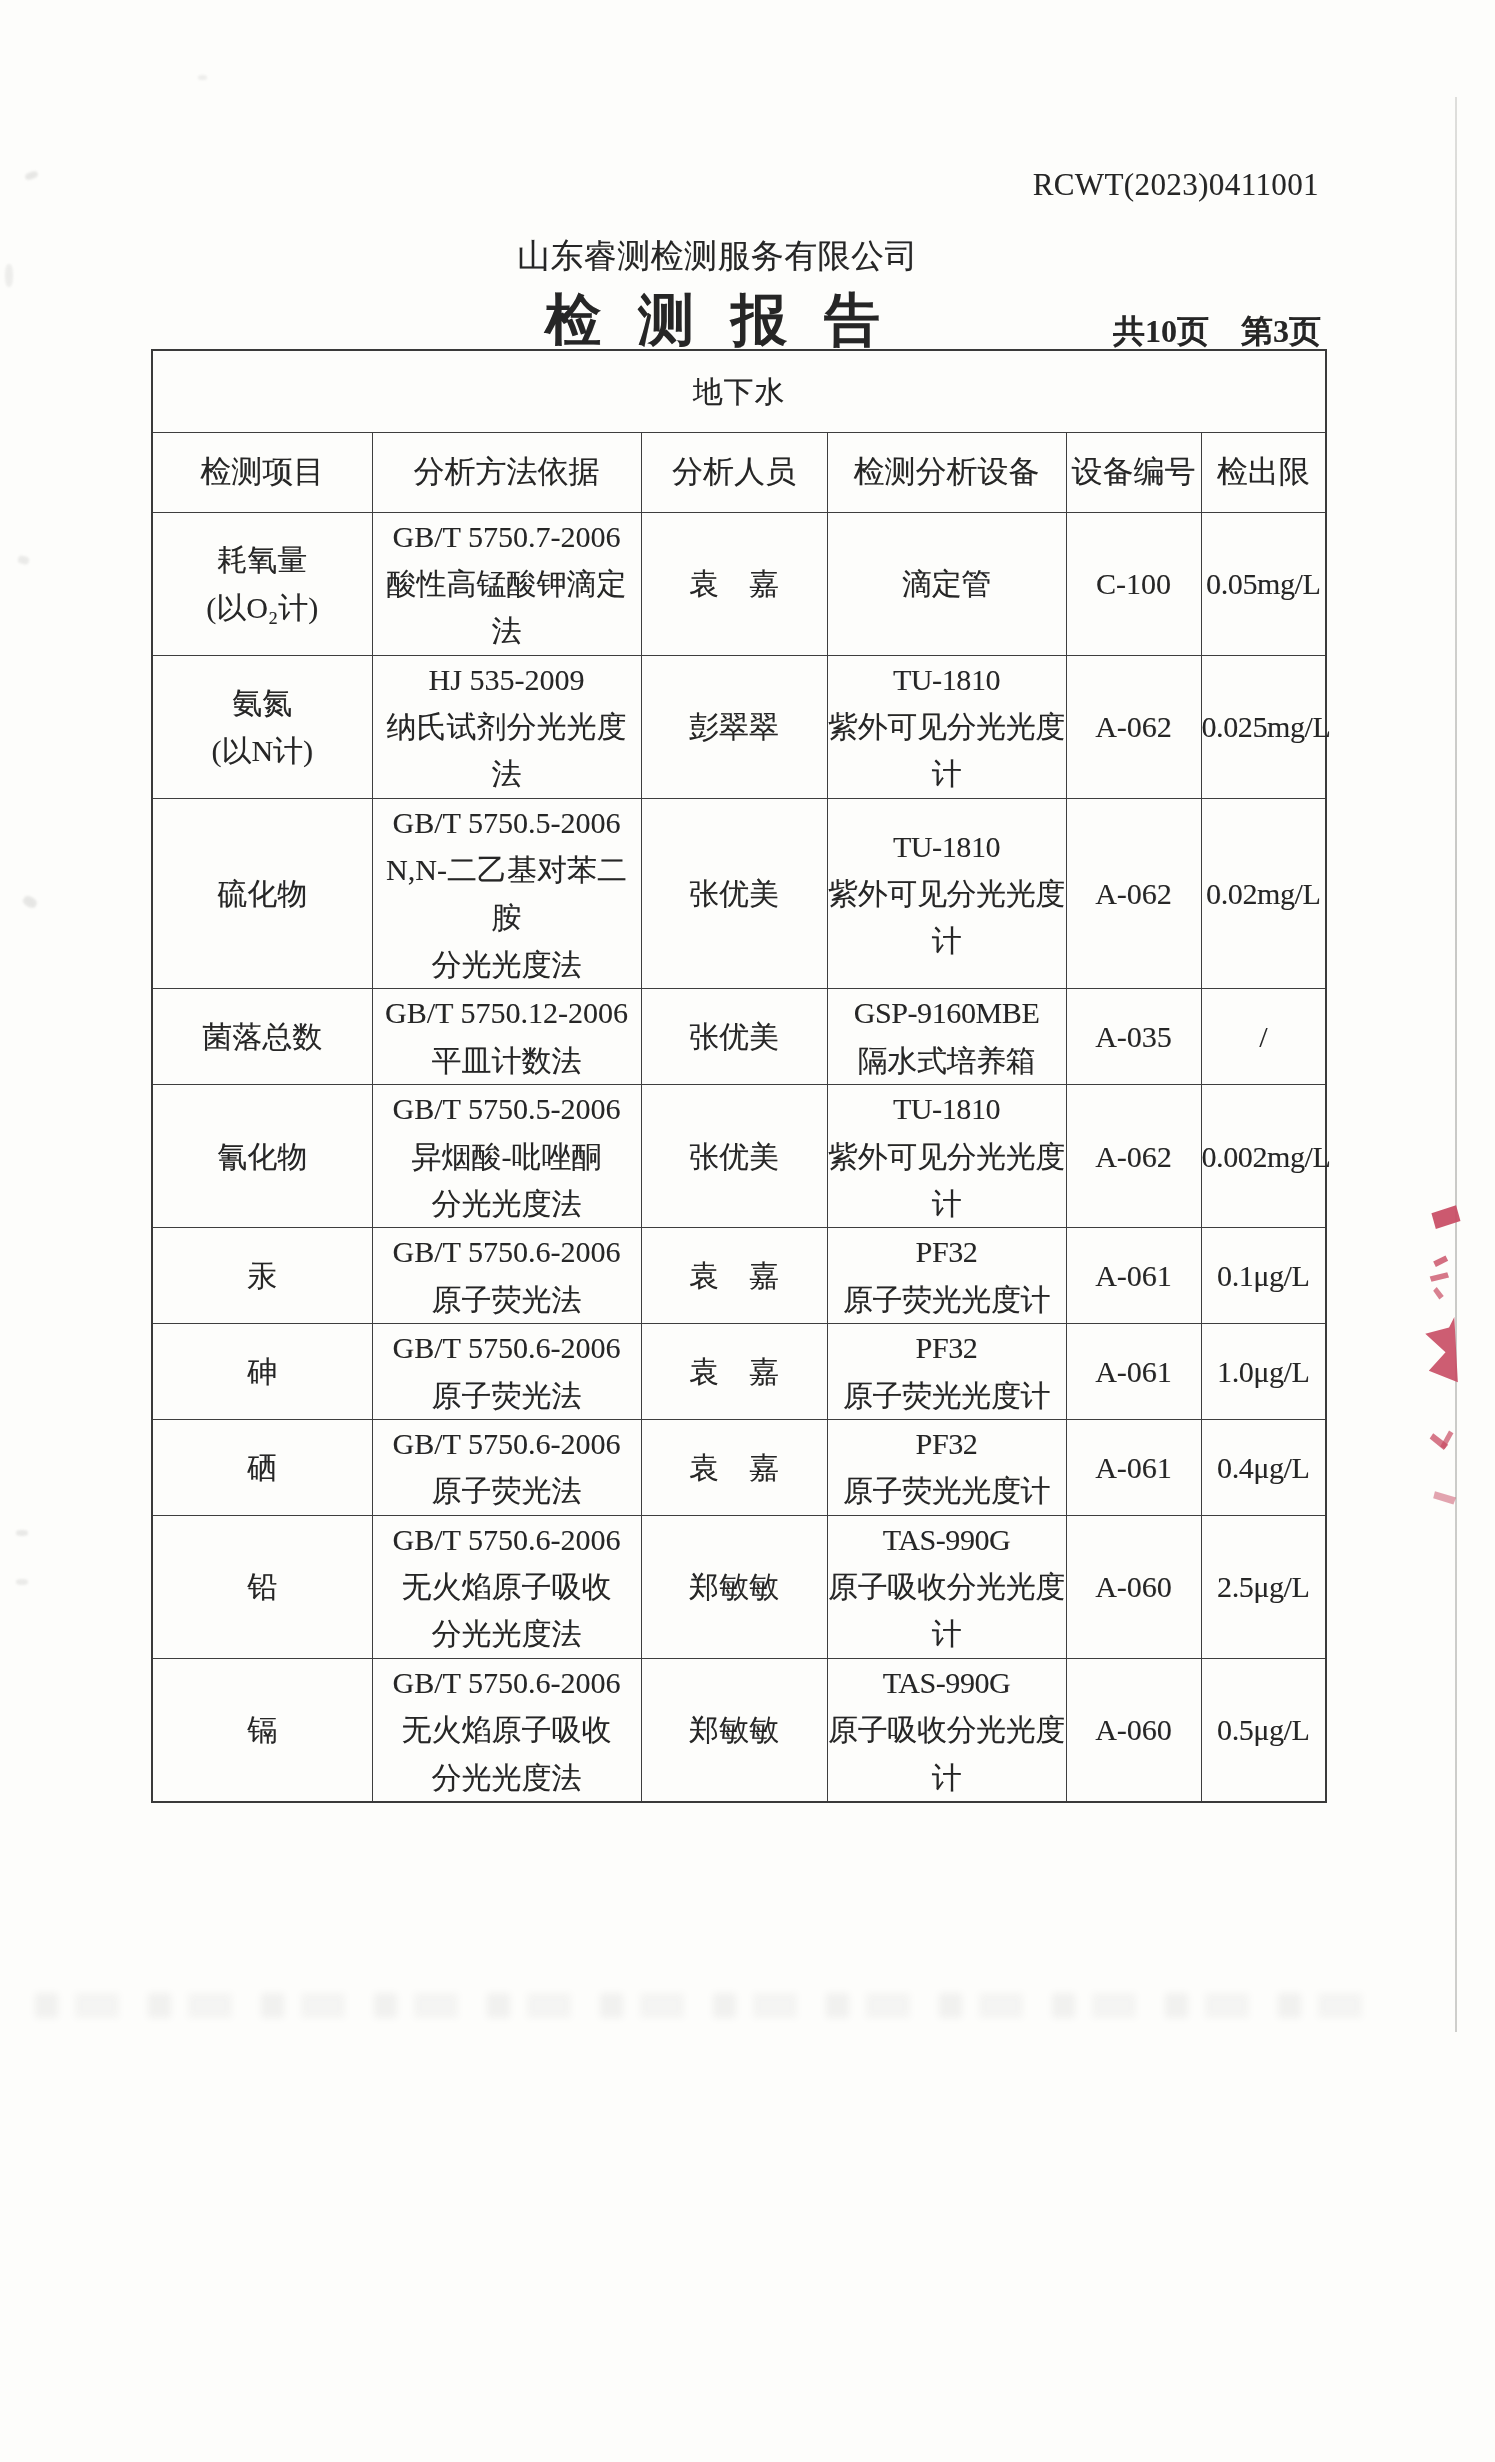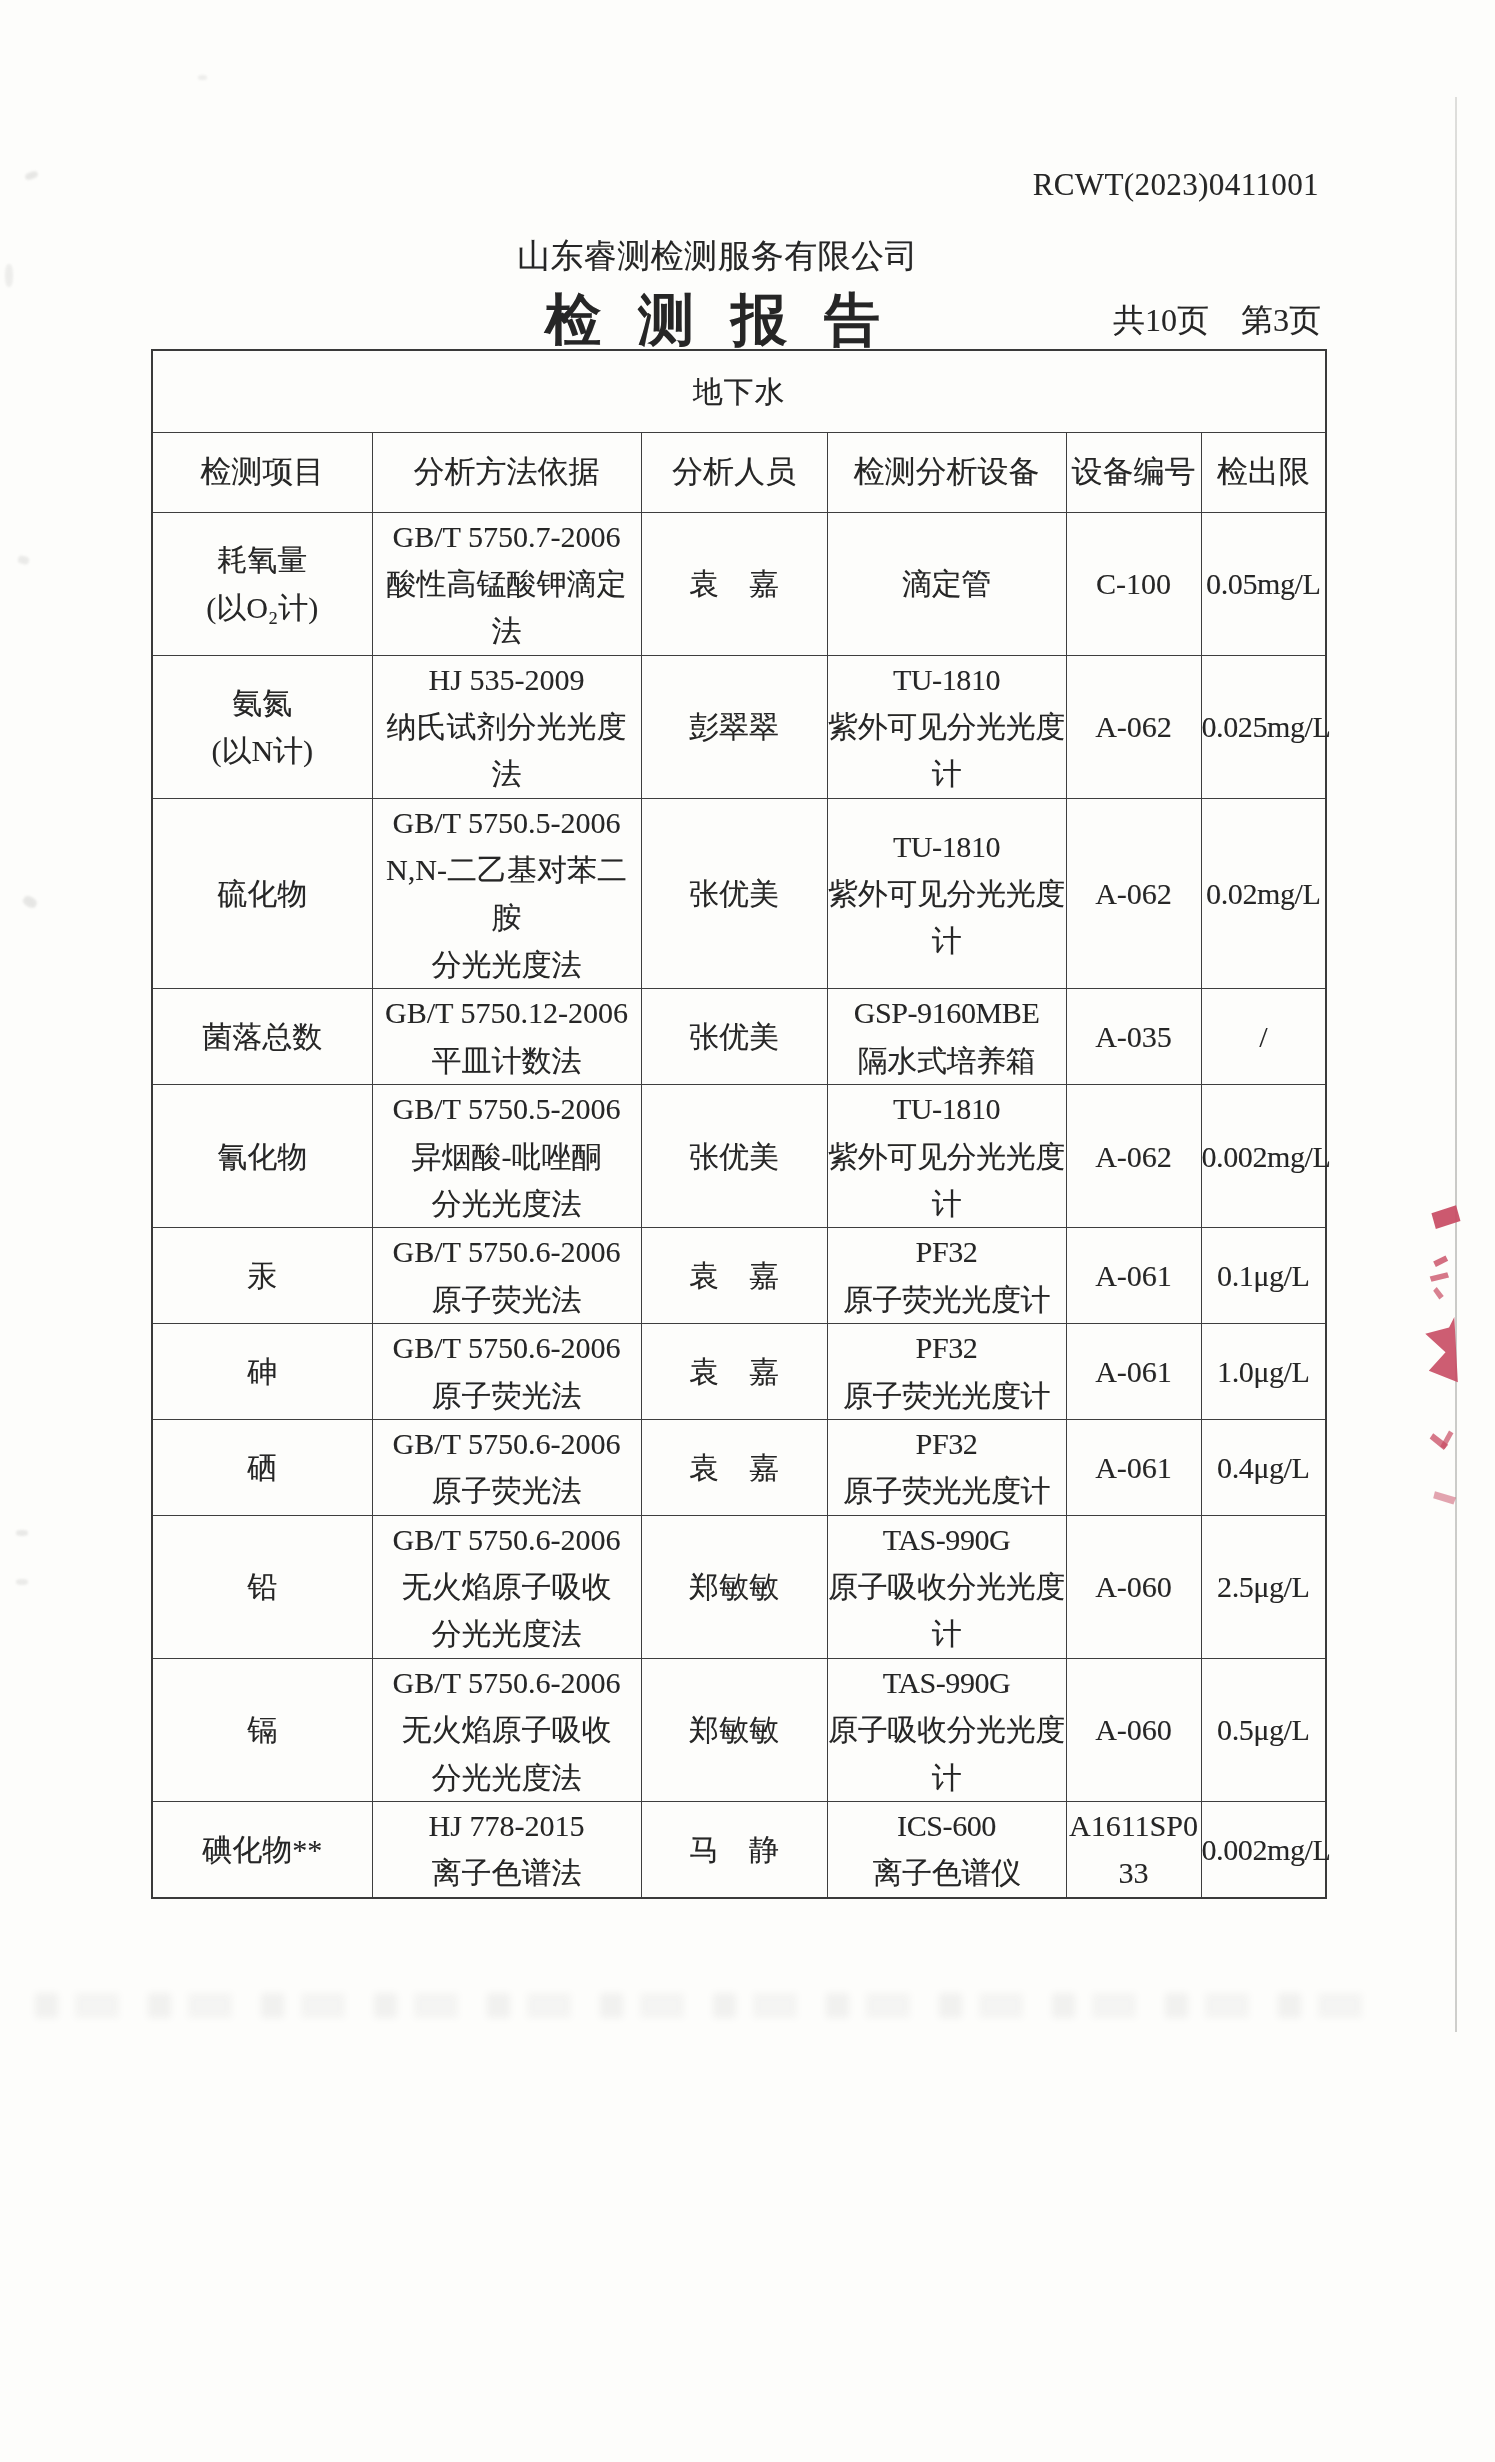--- a/index.html
+++ b/index.html
@@ -18,22 +18,22 @@
   }
   .company{
     position:absolute;top:234px;left:517px;
     font-size:33px;letter-spacing:0.4px;white-space:nowrap;
   }
   .title{
     position:absolute;top:283px;left:545px;
     font-size:56px;font-weight:700;letter-spacing:37px;white-space:nowrap;
   }
   .page-info{
-    position:absolute;top:299px;right:174px;
-    font-size:32px;white-space:nowrap;
+    position:absolute;top:310px;right:174px;
+    font-size:32px;white-space:nowrap;font-weight:bold;
   }
 
   table.report{
     position:absolute;left:151px;top:349px;width:1175px;
     border-collapse:collapse;table-layout:fixed;
     border:2.6px solid #3a3a3a;
   }
   table.report th, table.report td{
     border:1.8px solid #3e3e3e;
     text-align:center;vertical-align:middle;
@@ -193,31 +193,20 @@
       <td class="c-item">镉</td>
       <td class="c-method">GB/T 5750.6-2006
 无火焰原子吸收
 分光光度法</td>
       <td class="c-analyst">郑敏敏</td>
       <td class="c-equip">TAS-990G
 原子吸收分光光度计</td>
       <td class="c-no">A-060</td>
       <td class="c-limit">0.5μg/L</td>
     </tr>
-    <tr style="height:86px">
-      <td class="c-item">碘化物**</td>
-      <td class="c-method">HJ 778-2015
-离子色谱法</td>
-      <td class="c-analyst">马　静</td>
-      <td class="c-equip">ICS-600
-离子色谱仪</td>
-      <td class="c-no">A1611SP0
-33</td>
-      <td class="c-limit">0.002mg/L</td>
-    </tr>
   </tbody>
     </table>
 
   <div class="scan-line"></div>
 
   <svg class="stamp-svg" width="88" height="352" viewBox="0 0 100 400">
     <g fill="#c84b63">
       <path d="M38,40 L66,31 L71,49 L43,58 Z" opacity="0.92"></path>
       <path d="M40,95 L54,88 L57,94 L43,101 Z" opacity="0.8"></path>
       <path d="M36,112 L56,107 L58,113 L38,118 Z" opacity="0.75"></path>

